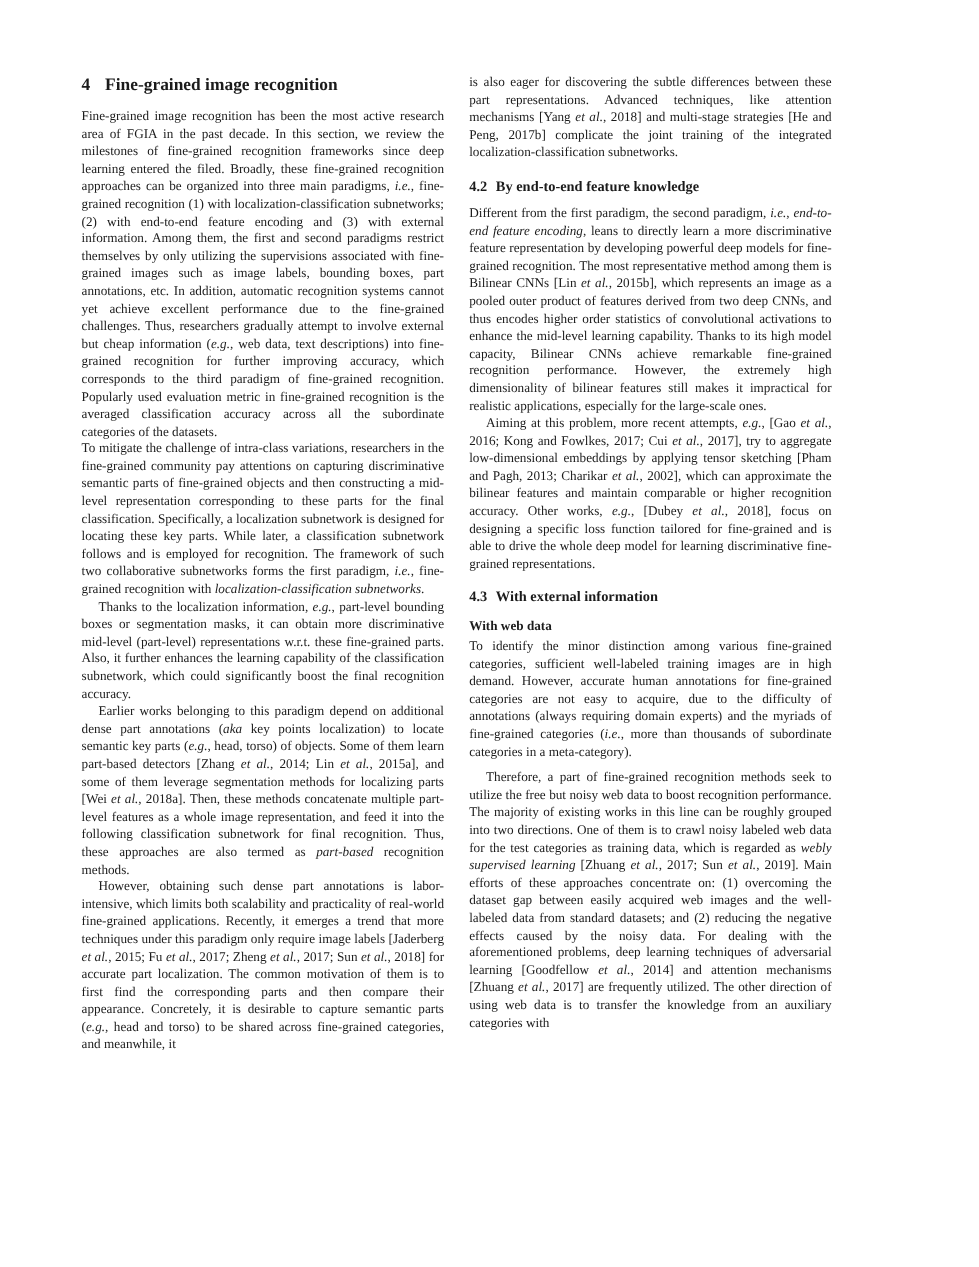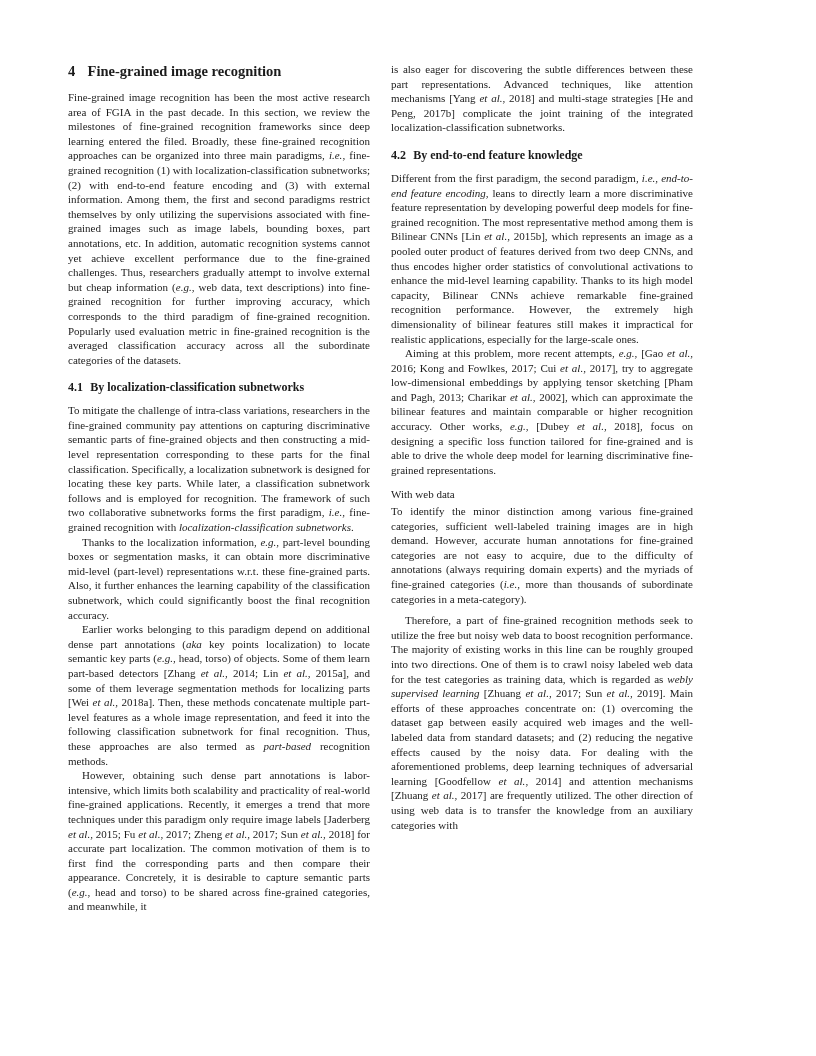--- a/index.html
+++ b/index.html
@@ -51,56 +51,56 @@
     font-size: 12px;
     line-height: 15px;
     font-weight: bold;
     margin: 13px 0 8px 0;
     text-align: left;
   }
   h2.subsec .h-num { margin-right: 0.6em; margin-top: 39px; }
   h3.parhead {
     font-size: 11px;
     line-height: 14.6px;
-    font-weight: normal;
+    font-weight: bold;
     margin: 10px 0 2px 0;
     text-align: left;
   }
   i { font-style: italic; }
 </style>
 </head>
 <body>
 
 <div class="page">
   <div class="columns">
 
     <div class="col">
       <h1 class="sec">
         <span class="h-num">4</span><span>Fine-grained image recognition</span>
       </h1>
       <p class="noindent">Fine-grained image recognition has been the most active research area of FGIA in the past decade. In this section, we review the milestones of fine-grained recognition frameworks since deep learning entered the filed. Broadly, these fine-grained recognition approaches can be organized into three main paradigms, <i>i.e.</i>, fine-grained recognition (1) with localization-classification subnetworks; (2) with end-to-end feature encoding and (3) with external information. Among them, the first and second paradigms restrict themselves by only utilizing the supervisions associated with fine-grained images such as image labels, bounding boxes, part annotations, etc. In addition, automatic recognition systems cannot yet achieve excellent performance due to the fine-grained challenges. Thus, researchers gradually attempt to involve external but cheap information (<i>e.g.</i>, web data, text descriptions) into fine-grained recognition for further improving accuracy, which corresponds to the third paradigm of fine-grained recognition. Popularly used evaluation metric in fine-grained recognition is the averaged classification accuracy across all the subordinate categories of the datasets.</p>
 
-      <h2 class="subsec">
-        <span class="h-num">4.1</span><span>By localization-classification subnetworks</span>
-      </h2>
       <p class="noindent">To mitigate the challenge of intra-class variations, researchers in the fine-grained community pay attentions on capturing discriminative semantic parts of fine-grained objects and then constructing a mid-level representation corresponding to these parts for the final classification. Specifically, a localization subnetwork is designed for locating these key parts. While later, a classification subnetwork follows and is employed for recognition. The framework of such two collaborative subnetworks forms the first paradigm, <i>i.e.</i>, fine-grained recognition with <i>localization-classification subnetworks</i>.</p>
       <p>Thanks to the localization information, <i>e.g.</i>, part-level bounding boxes or segmentation masks, it can obtain more discriminative mid-level (part-level) representations w.r.t. these fine-grained parts. Also, it further enhances the learning capability of the classification subnetwork, which could significantly boost the final recognition accuracy.</p>
       <p>Earlier works belonging to this paradigm depend on additional dense part annotations (<i>aka</i> key points localization) to locate semantic key parts (<i>e.g.</i>, head, torso) of objects. Some of them learn part-based detectors [Zhang <i>et al.</i>, 2014; Lin <i>et al.</i>, 2015a], and some of them leverage segmentation methods for localizing parts [Wei <i>et al.</i>, 2018a]. Then, these methods concatenate multiple part-level features as a whole image representation, and feed it into the following classification subnetwork for final recognition. Thus, these approaches are also termed as <i>part-based</i> recognition methods.</p>
       <p>However, obtaining such dense part annotations is labor-intensive, which limits both scalability and practicality of real-world fine-grained applications. Recently, it emerges a trend that more techniques under this paradigm only require image labels [Jaderberg <i>et al.</i>, 2015; Fu <i>et al.</i>, 2017; Zheng <i>et al.</i>, 2017; Sun <i>et al.</i>, 2018] for accurate part localization. The common motivation of them is to first find the corresponding parts and then compare their appearance. Concretely, it is desirable to capture semantic parts (<i>e.g.</i>, head and torso) to be shared across fine-grained categories, and meanwhile, it</p>
     </div>
 
     <div class="col">
       <p class="noindent">is also eager for discovering the subtle differences between these part representations. Advanced techniques, like attention mechanisms [Yang <i>et al.</i>, 2018] and multi-stage strategies [He and Peng, 2017b] complicate the joint training of the integrated localization-classification subnetworks.</p>
 
       <h2 class="subsec">
         <span class="h-num">4.2</span><span>By end-to-end feature knowledge</span>
       </h2>
       <p class="noindent">Different from the first paradigm, the second paradigm, <i>i.e.</i>, <i>end-to-end feature encoding</i>, leans to directly learn a more discriminative feature representation by developing powerful deep models for fine-grained recognition. The most representative method among them is Bilinear CNNs [Lin <i>et al.</i>, 2015b], which represents an image as a pooled outer product of features derived from two deep CNNs, and thus encodes higher order statistics of convolutional activations to enhance the mid-level learning capability. Thanks to its high model capacity, Bilinear CNNs achieve remarkable fine-grained recognition performance. However, the extremely high dimensionality of bilinear features still makes it impractical for realistic applications, especially for the large-scale ones.</p>
       <p>Aiming at this problem, more recent attempts, <i>e.g.</i>, [Gao <i>et al.</i>, 2016; Kong and Fowlkes, 2017; Cui <i>et al.</i>, 2017], try to aggregate low-dimensional embeddings by applying tensor sketching [Pham and Pagh, 2013; Charikar <i>et al.</i>, 2002], which can approximate the bilinear features and maintain comparable or higher recognition accuracy. Other works, <i>e.g.</i>, [Dubey <i>et al.</i>, 2018], focus on designing a specific loss function tailored for fine-grained and is able to drive the whole deep model for learning discriminative fine-grained representations.</p>
 
+      <h2 class="subsec">
+        <span class="h-num">4.3</span><span>With external information</span>
+      </h2>
 
       <h3 class="parhead">With web data</h3>
       <p class="noindent">To identify the minor distinction among various fine-grained categories, sufficient well-labeled training images are in high demand. However, accurate human annotations for fine-grained categories are not easy to acquire, due to the difficulty of annotations (always requiring domain experts) and the myriads of fine-grained categories (<i>i.e.</i>, more than thousands of subordinate categories in a meta-category).</p>
       <p class="spaced">Therefore, a part of fine-grained recognition methods seek to utilize the free but noisy web data to boost recognition performance. The majority of existing works in this line can be roughly grouped into two directions. One of them is to crawl noisy labeled web data for the test categories as training data, which is regarded as <i>webly supervised learning</i> [Zhuang <i>et al.</i>, 2017; Sun <i>et al.</i>, 2019]. Main efforts of these approaches concentrate on: (1) overcoming the dataset gap between easily acquired web images and the well-labeled data from standard datasets; and (2) reducing the negative effects caused by the noisy data. For dealing with the aforementioned problems, deep learning techniques of adversarial learning [Goodfellow <i>et al.</i>, 2014] and attention mechanisms [Zhuang <i>et al.</i>, 2017] are frequently utilized. The other direction of using web data is to transfer the knowledge from an auxiliary categories with</p>
     </div>
 
   </div>
 </div>
 
 </body></html>

